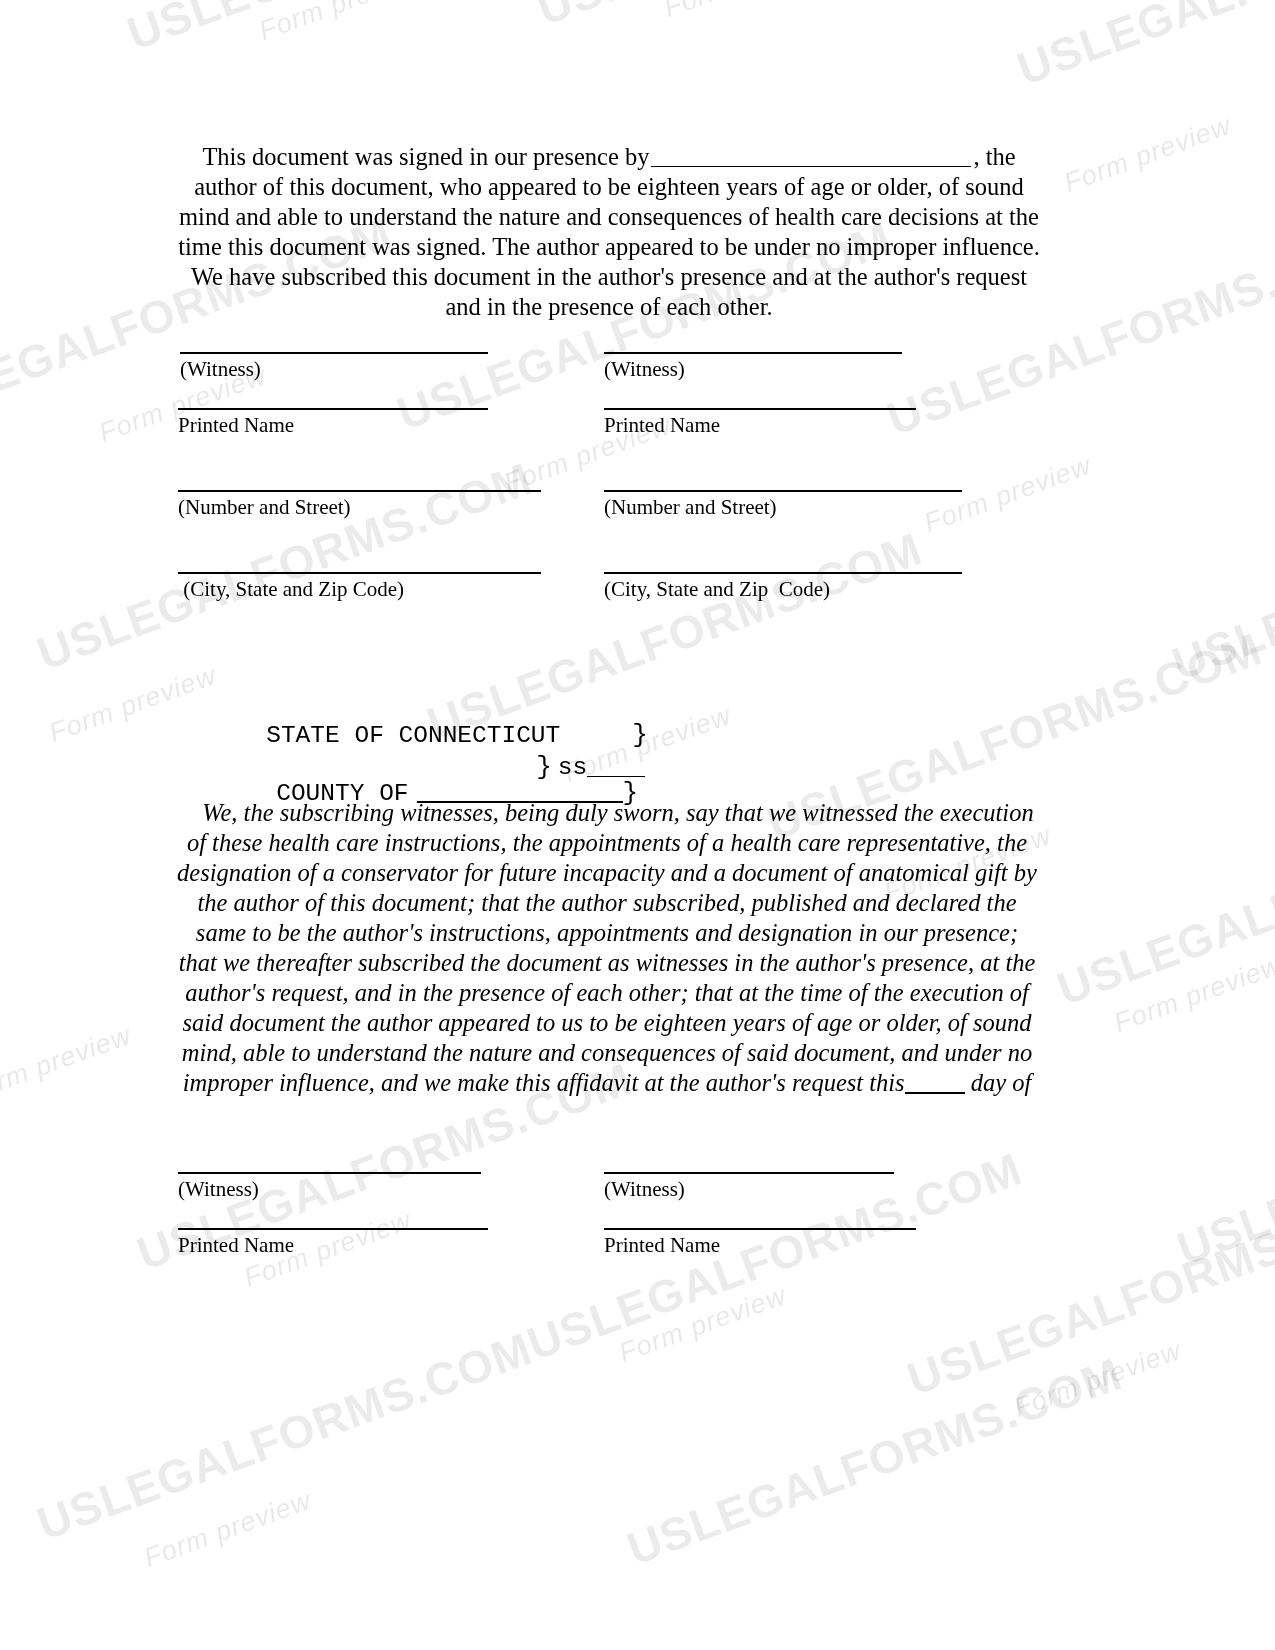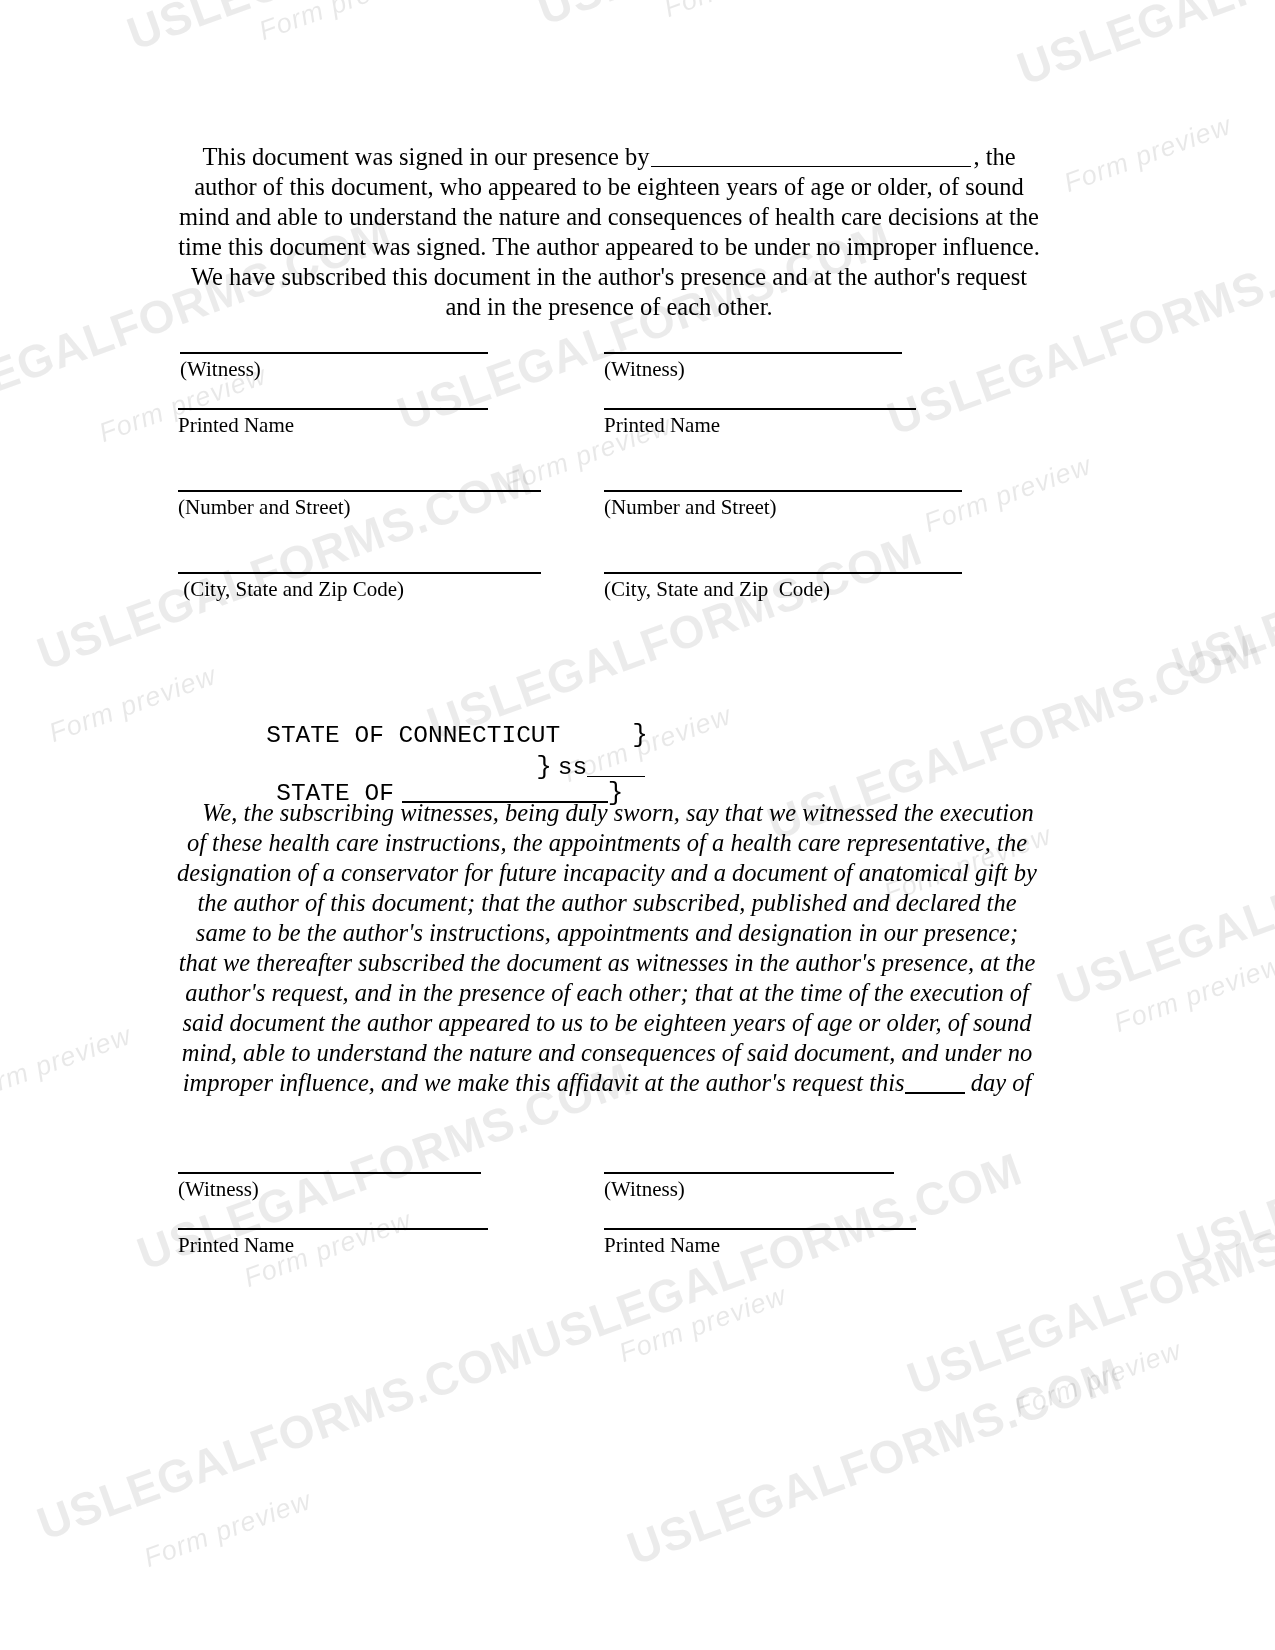--- a/index.html
+++ b/index.html
@@ -243,21 +243,21 @@
 
     <div class="venue" style="left:178px; top:690px;">
       <span>STATE OF CONNECTICUT</span><span style="display:inline-block;width:72px;"></span><span class="brace">}</span>
     </div>
 
     <div class="venue" style="left:448px; top:722px;">
       <span class="brace">}</span><span style="display:inline-block;width:6px;"></span><span>ss</span><span class="blank-ss"></span>
     </div>
 
     <div class="venue" style="left:188px; top:748px;">
-      <span>STATE OF</span><span style="display:inline-block;width:8px;"></span><span class="blank-county"></span><span class="brace">}</span>
+      <span>COUNTY OF</span><span style="display:inline-block;width:8px;"></span><span class="blank-county"></span><span class="brace">}</span>
     </div>
 
     <div class="para" style="left:176px; top:798px; width:862px; text-indent:22px;font-style:italic;">
       <span>We, the subscribing witnesses, being duly sworn, say that we witnessed the execution of these health care instructions, the appointments of a health care representative, the designation of a conservator for future incapacity and a document of anatomical gift by the author of this document; that the author subscribed, published and declared the same to be the author's instructions, appointments and designation in our presence; that we thereafter subscribed the document as witnesses in the author's presence, at the author's request, and in the presence of each other; that at the time of the execution of said document the author appeared to us to be eighteen years of age or older, of sound mind, able to understand the nature and consequences of said document, and under no improper influence,  and we make this affidavit at the author's request this</span><span class="blank-day"></span>
       <span>day of</span>
     </div>
 
 
     <div class="field" style="left:178px; top:1172px; width:303px;">
       <div class="rule"></div>

